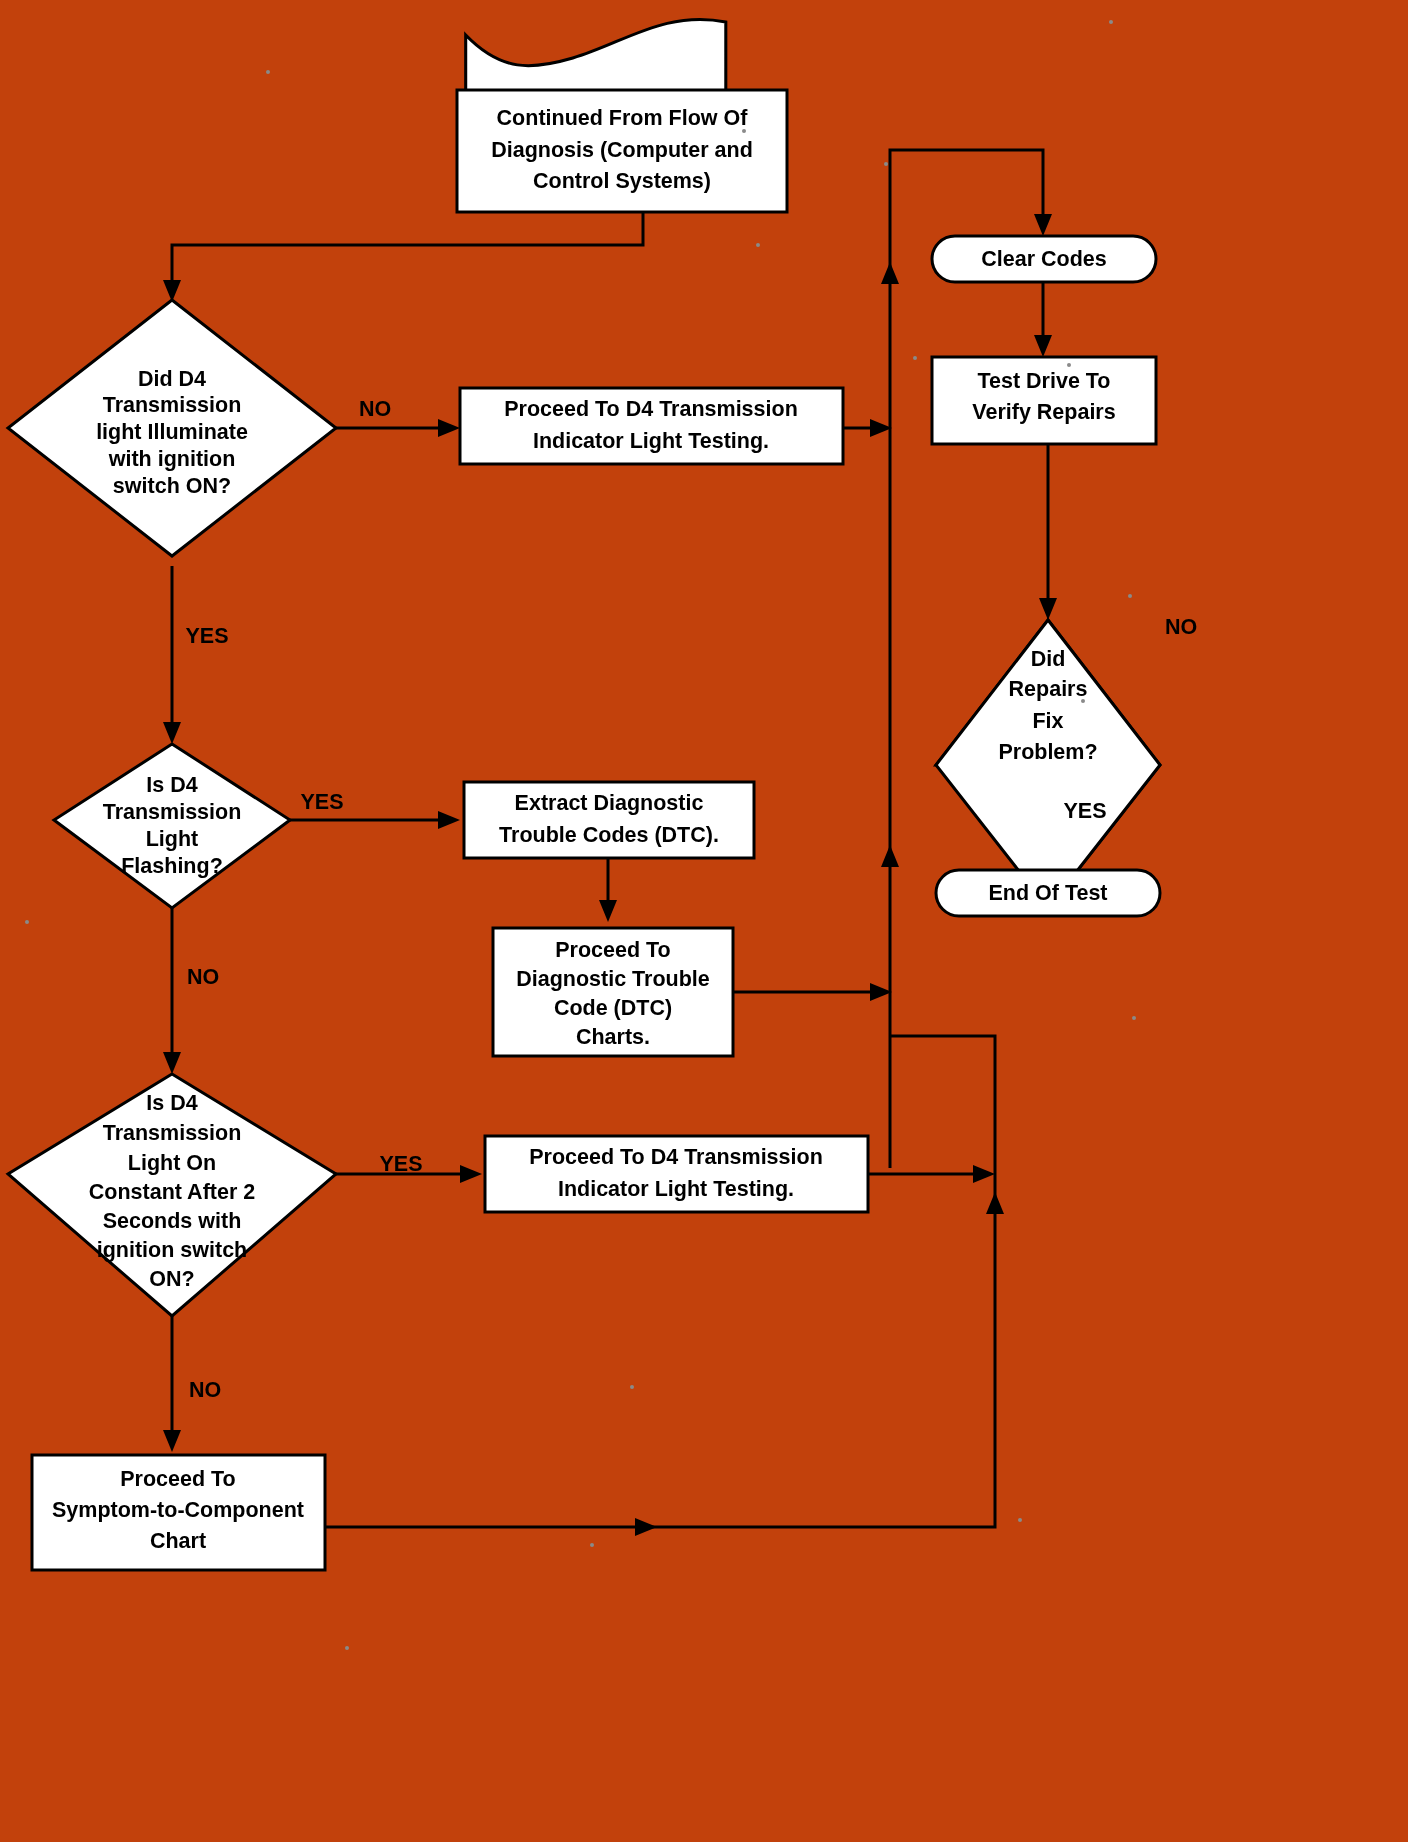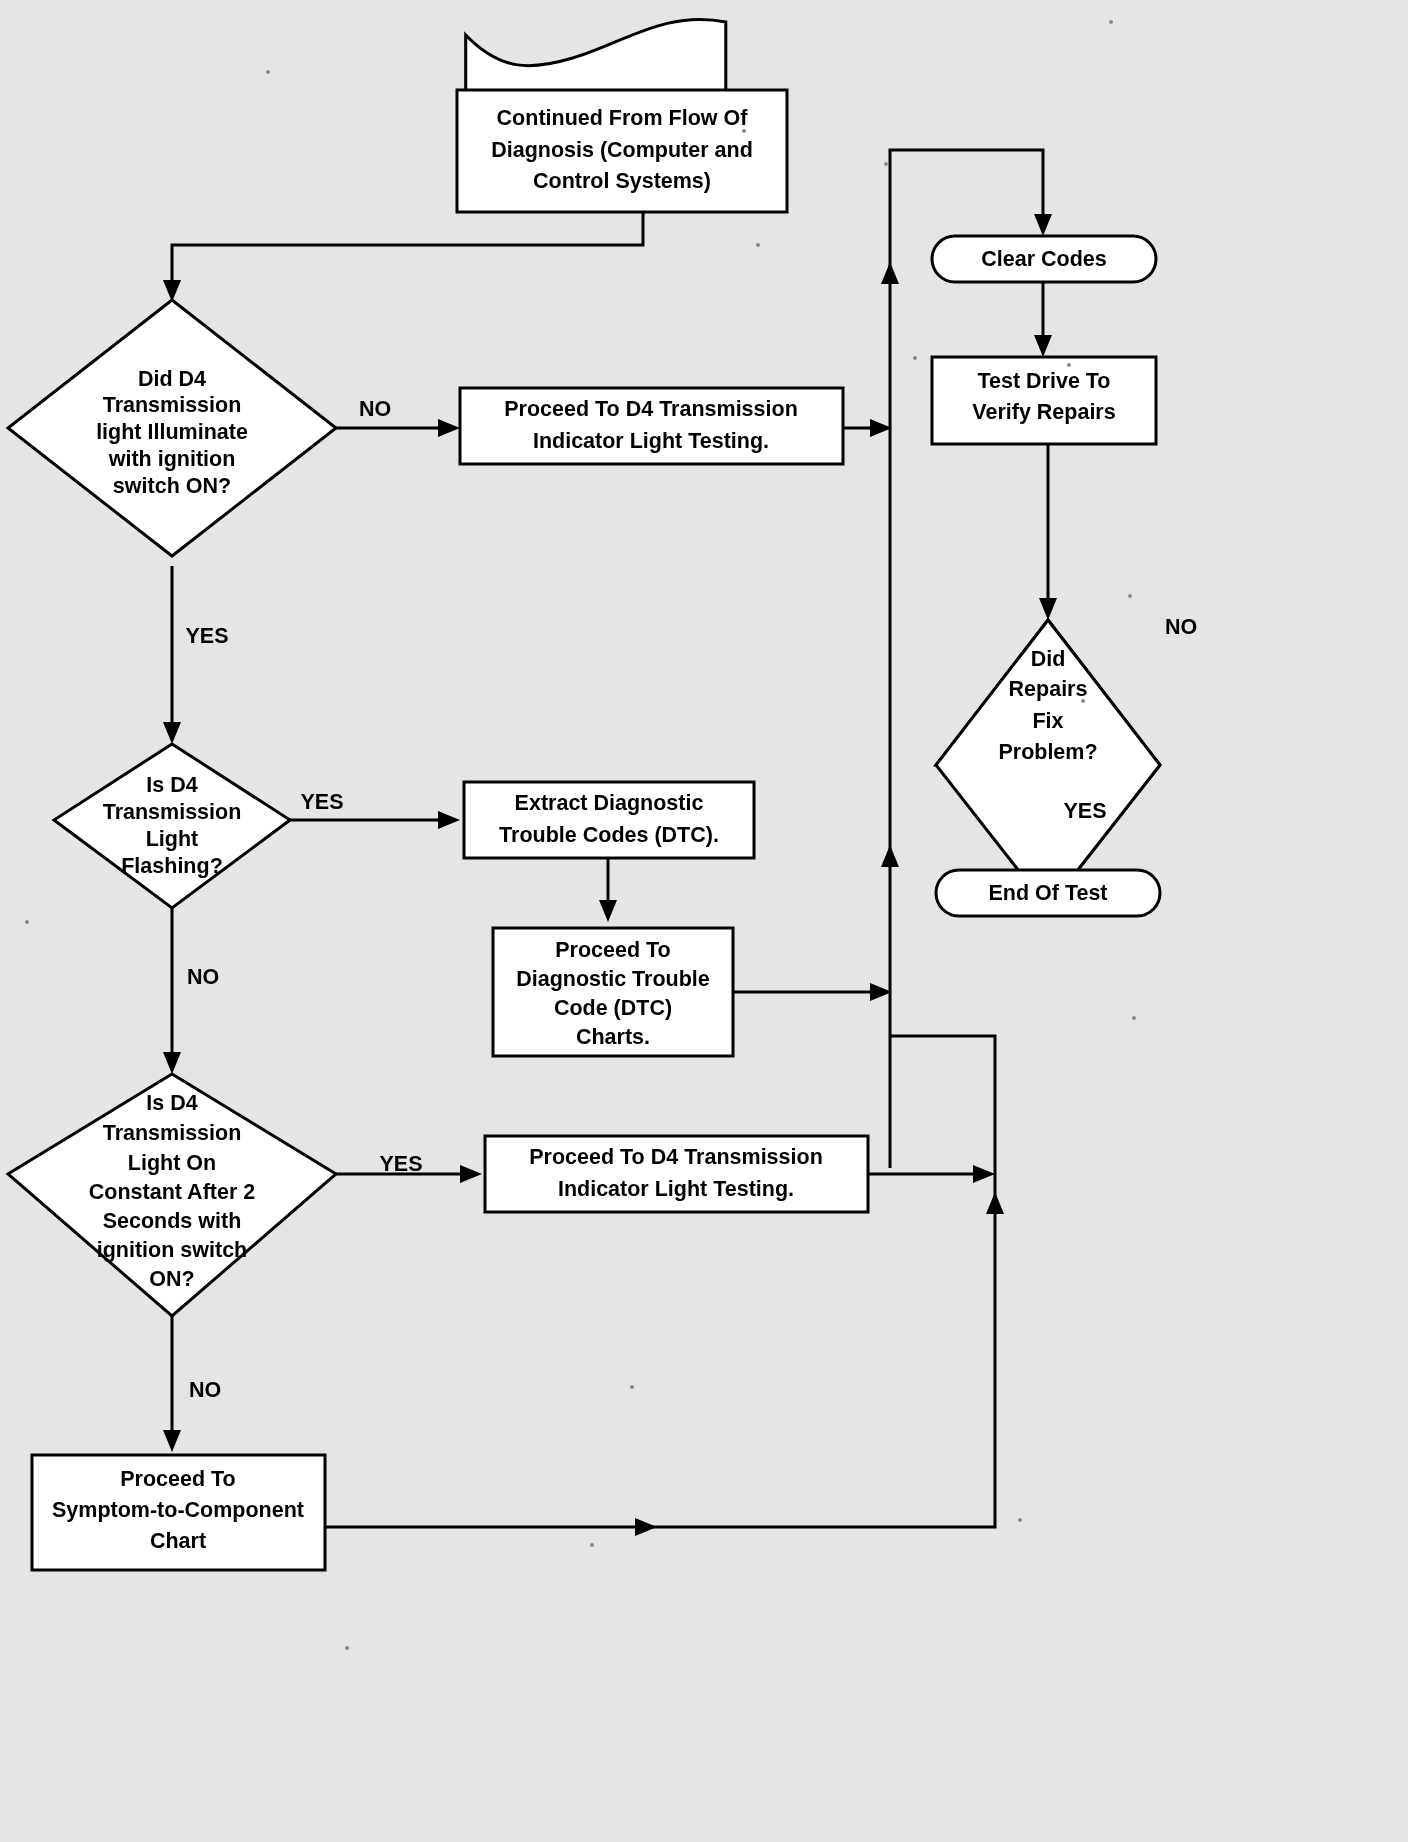--- a/index.html
+++ b/index.html
@@ -4,21 +4,21 @@
 <style>
   html, body {
     margin: 0;
     padding: 0;
     background: #ffffff;
   }
   #canvas-wrap {
     position: relative;
     width: 1408px;
     height: 1842px;
-    background: #e5e5e5;
+    background: #c2410c;
     overflow: hidden;
   }
   svg#flow {
     position: absolute;
     left: 0;
     top: 0;
     width: 1408px;
     height: 1842px;
     display: block;
   }

